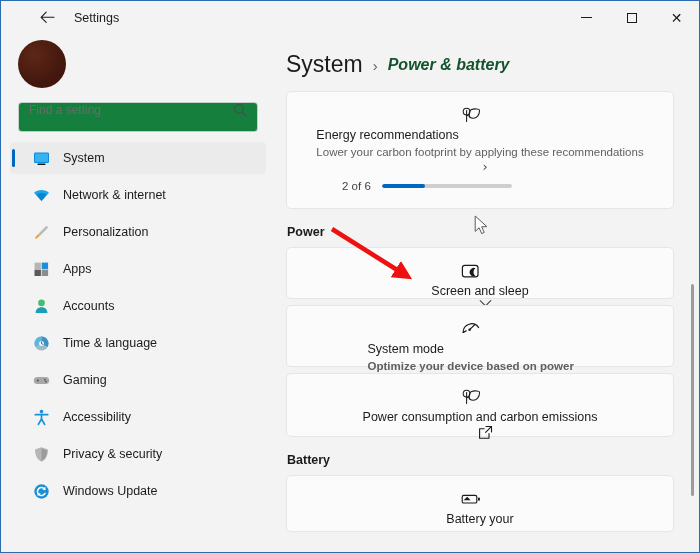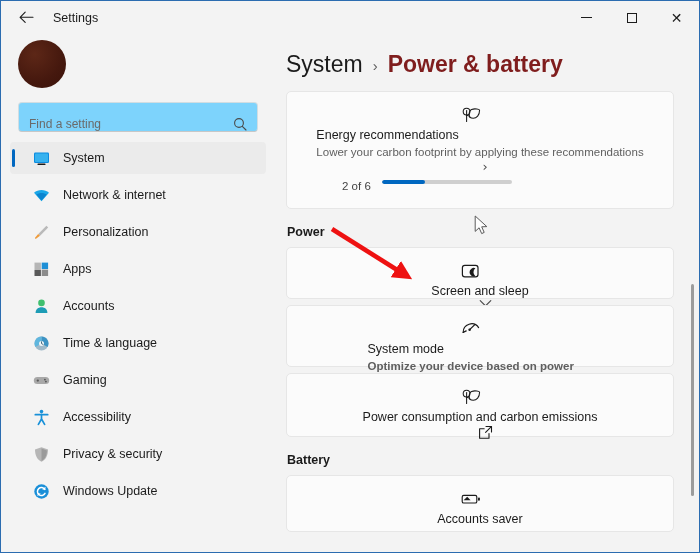--- a/index.html
+++ b/index.html
@@ -22,20 +22,21 @@
   }
 
   
   .titlebar {
     position: absolute;
     top: 0; left: 0; right: 0;
     height: 33px;
     background: #f3f3f3;
     display: flex;
     align-items: center;
+    padding-left: 21px;
   }
   .back-btn {
     width: 34px; height: 30px;
     margin-left: 8px;
     display: flex; align-items: center; justify-content: center;
     border-radius: 4px;
     cursor: pointer;
   }
   .titlebar-title {
     margin-left: 10px;
@@ -129,26 +130,26 @@
     position: absolute;
     left: -6px; top: -3px;
     width: 10px; height: 20px;
     background: rgba(243,243,243,0.55);
     filter: blur(3px);
   }
 
   .search-wrap {
     margin: 10px 16px 0 16px;
     height: 30px;
-    background: #7dd3fc;
+    background: #15803d;
     border: 1px solid #dededede;
     border-bottom: 1px solid #c7c7c7;
     border-radius: 4px;
     display: flex;
-    align-items: flex-end;
+    align-items: flex-start;
     position: relative;
     box-sizing: border-box;
   }
   .search-input {
     flex: 1;
     border: none;
     outline: none;
     background: transparent;
     font-family: "Liberation Sans", sans-serif;
     font-size: 12px;
@@ -209,23 +210,24 @@
     color: #1b1b1b;
   }
   .crumb-sep {
     font-size: 15px;
     color: #5f5f5f;
     margin: 0 10px;
     position: relative;
     top: 1px;
   }
   .crumb-current {
-    font-size: 23px;
+    font-size: 16px;
     font-weight: bold;
-    color: #7f1d1d;
+    color: #14532d;
+    font-style: italic;
   }
 
   .card {
     background: #fbfbfb;
     border: 1px solid #e6e6e6;
     border-radius: 5px;
     margin: 0 24px 6px 12px;
     box-sizing: border-box;
     position: relative;
   }
@@ -257,20 +259,21 @@
   .card-right {
     display: flex;
     align-items: center;
     flex: none;
     margin-left: 10px;
   }
 
   .energy-card { margin-top: 13px; padding-bottom: 6px; }
   .progress-row {
     display: flex;
+    align-items: center;
     padding: 0 13px 10px 55px;
     margin-top: -4px;
   }
   .progress-label {
     font-size: 11.5px;
     color: #444;
     margin-right: 11px;
     white-space: nowrap;
   }
   .progress-track {
@@ -612,21 +615,21 @@
     <div class="card">
       <div class="card-row" style="height:55px;">
         <span class="card-icon">
           <svg width="22" height="22" viewBox="0 0 22 22">
             <rect x="2.2" y="7.4" width="14.6" height="7.6" rx="1.6" stroke="#1b1b1b" stroke-width="1.15" fill="none"></rect>
             <rect x="18" y="9.6" width="1.9" height="3.2" rx="0.8" fill="#1b1b1b"></rect>
             <path d="M3.6 12.2 L7.2 8.8 L10.6 12.2 Z" fill="#1b1b1b"></path>
           </svg>
         </span>
         <div class="card-text">
-          <div class="card-title">Accounts saver</div>
+          <div class="card-title">Battery your</div>
         </div>
       </div>
     </div>
 
     <div class="scrollbar"></div>
   </div>
 
   <svg class="annotation">
     <defs>
       <marker id="redhead" markerWidth="4.2" markerHeight="4.2" refX="1.6" refY="2.1" orient="auto">

